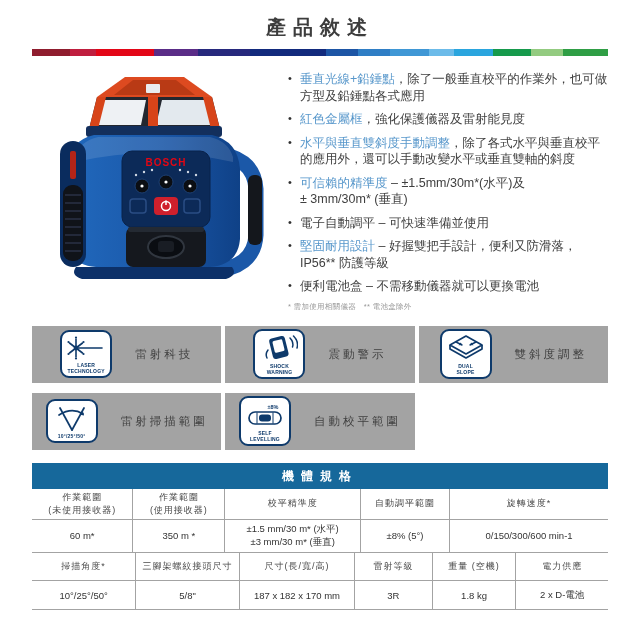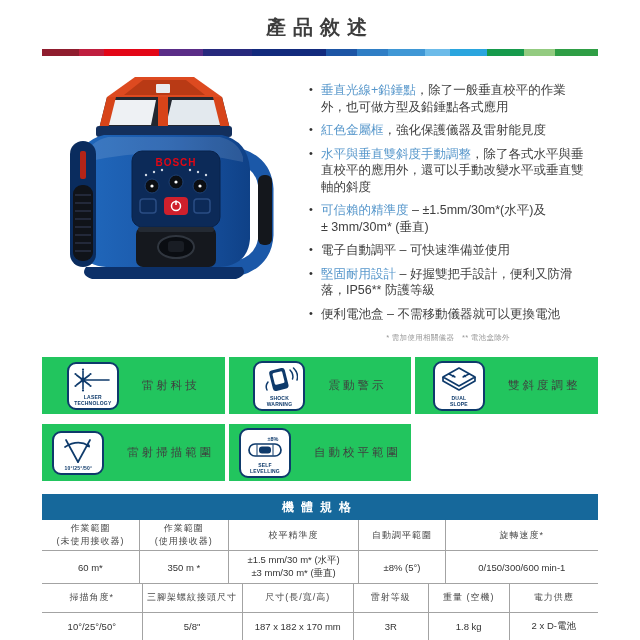--- a/index.html
+++ b/index.html
@@ -3,42 +3,42 @@
 <meta charset="utf-8">
 <style>
   :root{
     --accent:#5797cb;
     --specbar:#16689b;
     --navy:#0e3a6b;
   }
   *{box-sizing:border-box}
   html,body{margin:0;padding:0;background:#fff}
   body{width:640px;height:640px;overflow:hidden;font-family:"Liberation Sans",sans-serif;color:#3f3f3f}
-  .page{width:640px;height:640px;padding:14px 42px 0}
+  .page{width:640px;height:640px;padding:14px 32px 0}
 
   
   .title{text-align:center;font-size:20px;font-weight:bold;letter-spacing:7px;color:#3d3d3d}
   .subtitle{text-align:center;font-size:8px;letter-spacing:3.5px;color:#777;margin-top:4px}
   .color-bar{display:flex;height:7px;margin-top:8px;overflow:hidden}
   .color-bar i{display:block;height:100%}
 
   
   .top{display:flex;margin-top:13px}
   .product-col{width:240px;flex:none}
   .bullets-col{flex:1;padding-left:16px;padding-top:2px}
-  ul.bullets{list-style:none;margin:11px;padding:0;font-size:12.5px;line-height:1.32;color:#3f3f3f}
+  ul.bullets{list-style:none;margin:0;padding:0;font-size:12.5px;line-height:1.32;color:#3f3f3f}
   ul.bullets li{position:relative;padding-left:12px;margin-bottom:7px;white-space:pre-line}
   ul.bullets li::before{content:"•";position:absolute;left:0;top:0;font-size:11px;color:#2f2f2f}
   .lead-blue{color:var(--accent)}
   .lead-dark{color:#3f3f3f}
-  .note{font-size:7.5px;color:#999;text-align:center;margin-top:5px;letter-spacing:.3px}
+  .note{font-size:7.5px;color:#999;text-align:left;margin-top:5px;letter-spacing:.3px}
 
   
   .features{display:grid;grid-template-columns:repeat(3,1fr);gap:10px 4px;margin-top:14px}
-  .fcell{background:#22c55e;height:57px;display:flex;align-items:center;justify-content:center;gap:23px}
+  .fcell{background:#a3a3a3;height:57px;display:flex;align-items:center;justify-content:center;gap:23px}
   .ibox{width:52px;border:2.5px solid var(--navy);border-radius:9px;background:#fff;
         display:flex;flex-direction:column;align-items:center;justify-content:center;padding:3px 1px 2px}
   .ibox svg{display:block}
   .badge{font-size:5px;font-weight:bold;color:var(--navy);text-align:center;line-height:1.2;
          white-space:pre-line;letter-spacing:.2px;margin-top:1px}
   .flabel{font-size:11.5px;letter-spacing:3px;color:#3f3f3f}
 
   
   .spec-title{margin-top:13px;background:var(--specbar);color:#fff;text-align:center;
               font-size:12px;font-weight:bold;letter-spacing:7px;padding:5px 0 4px}

